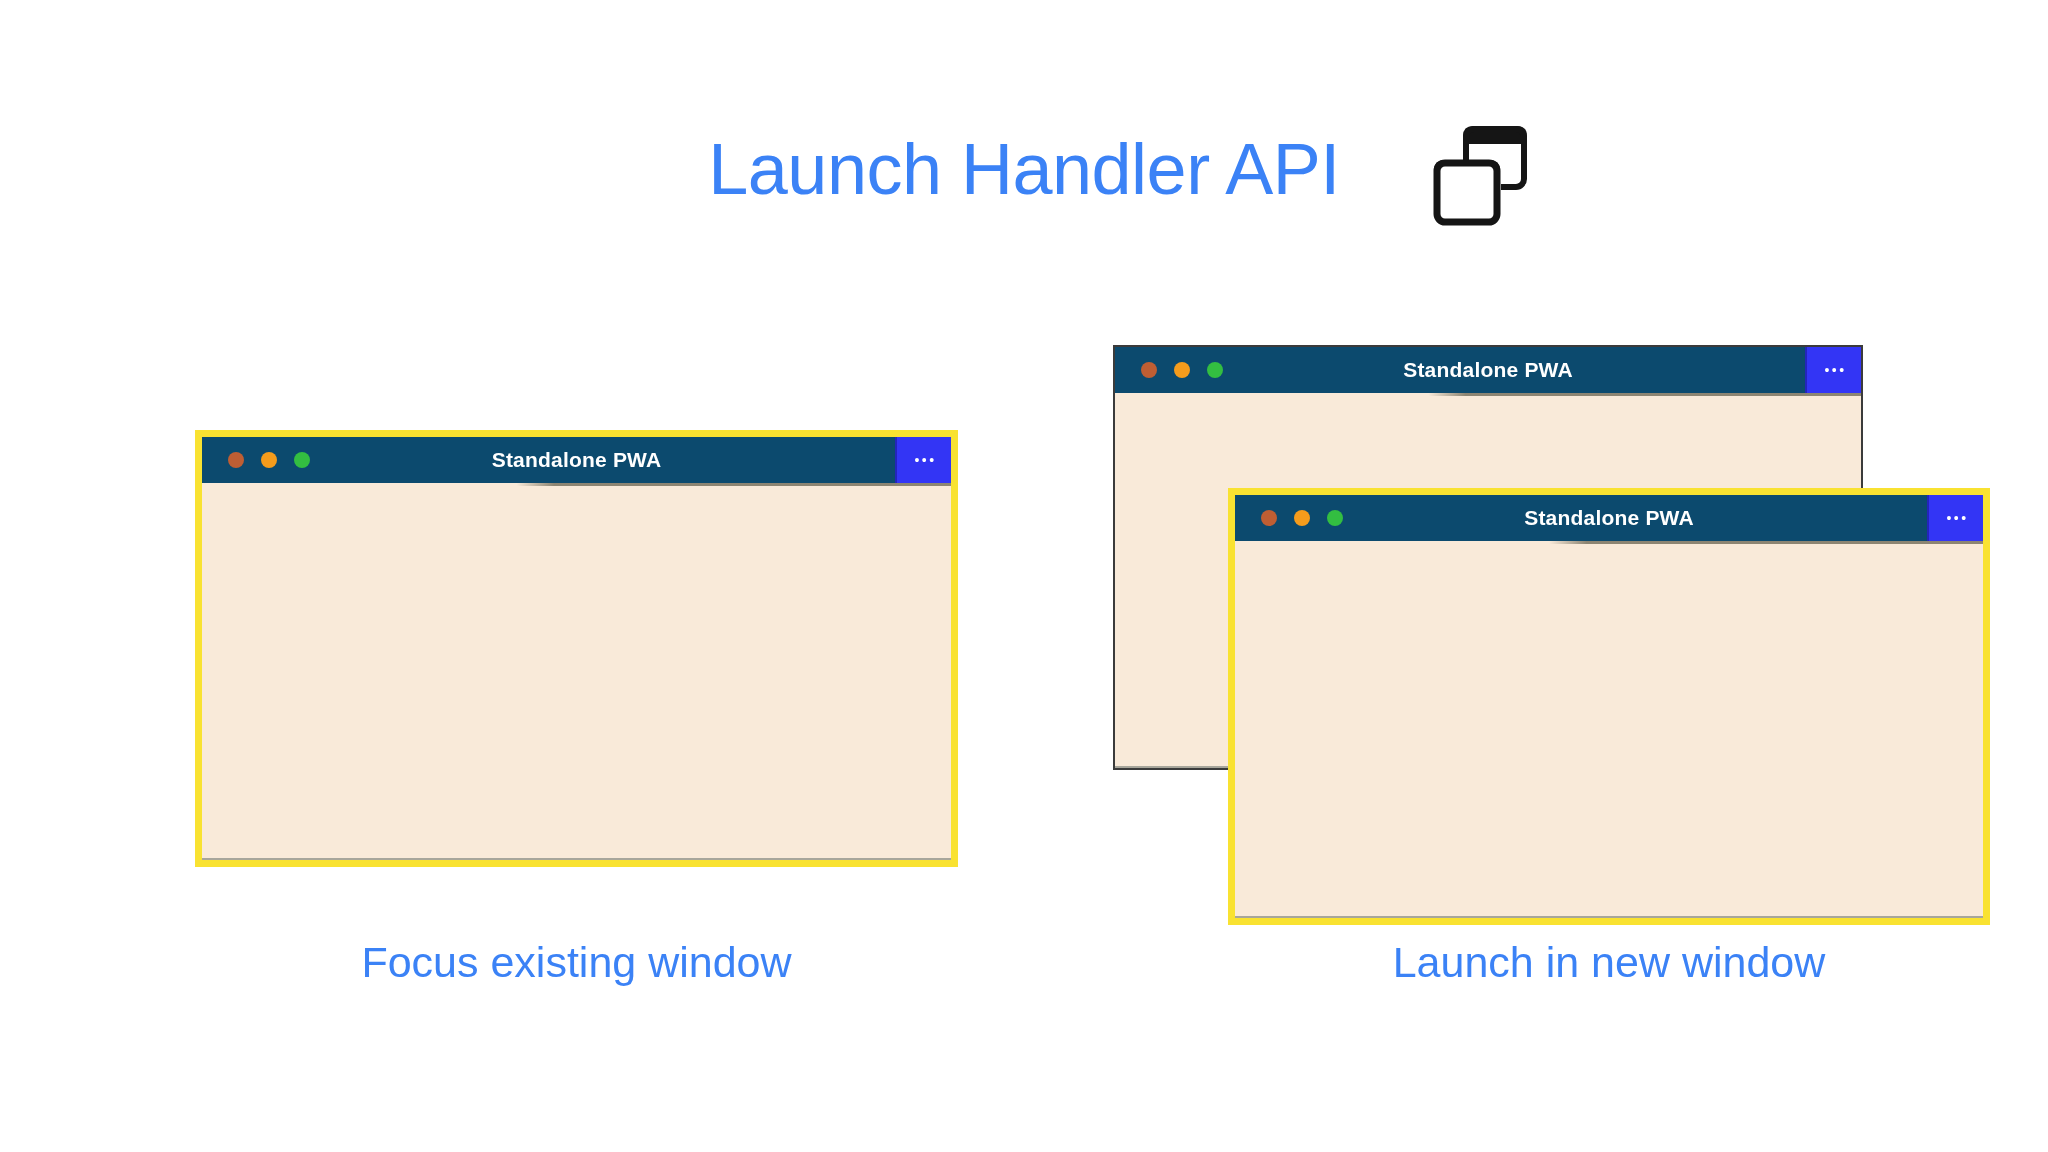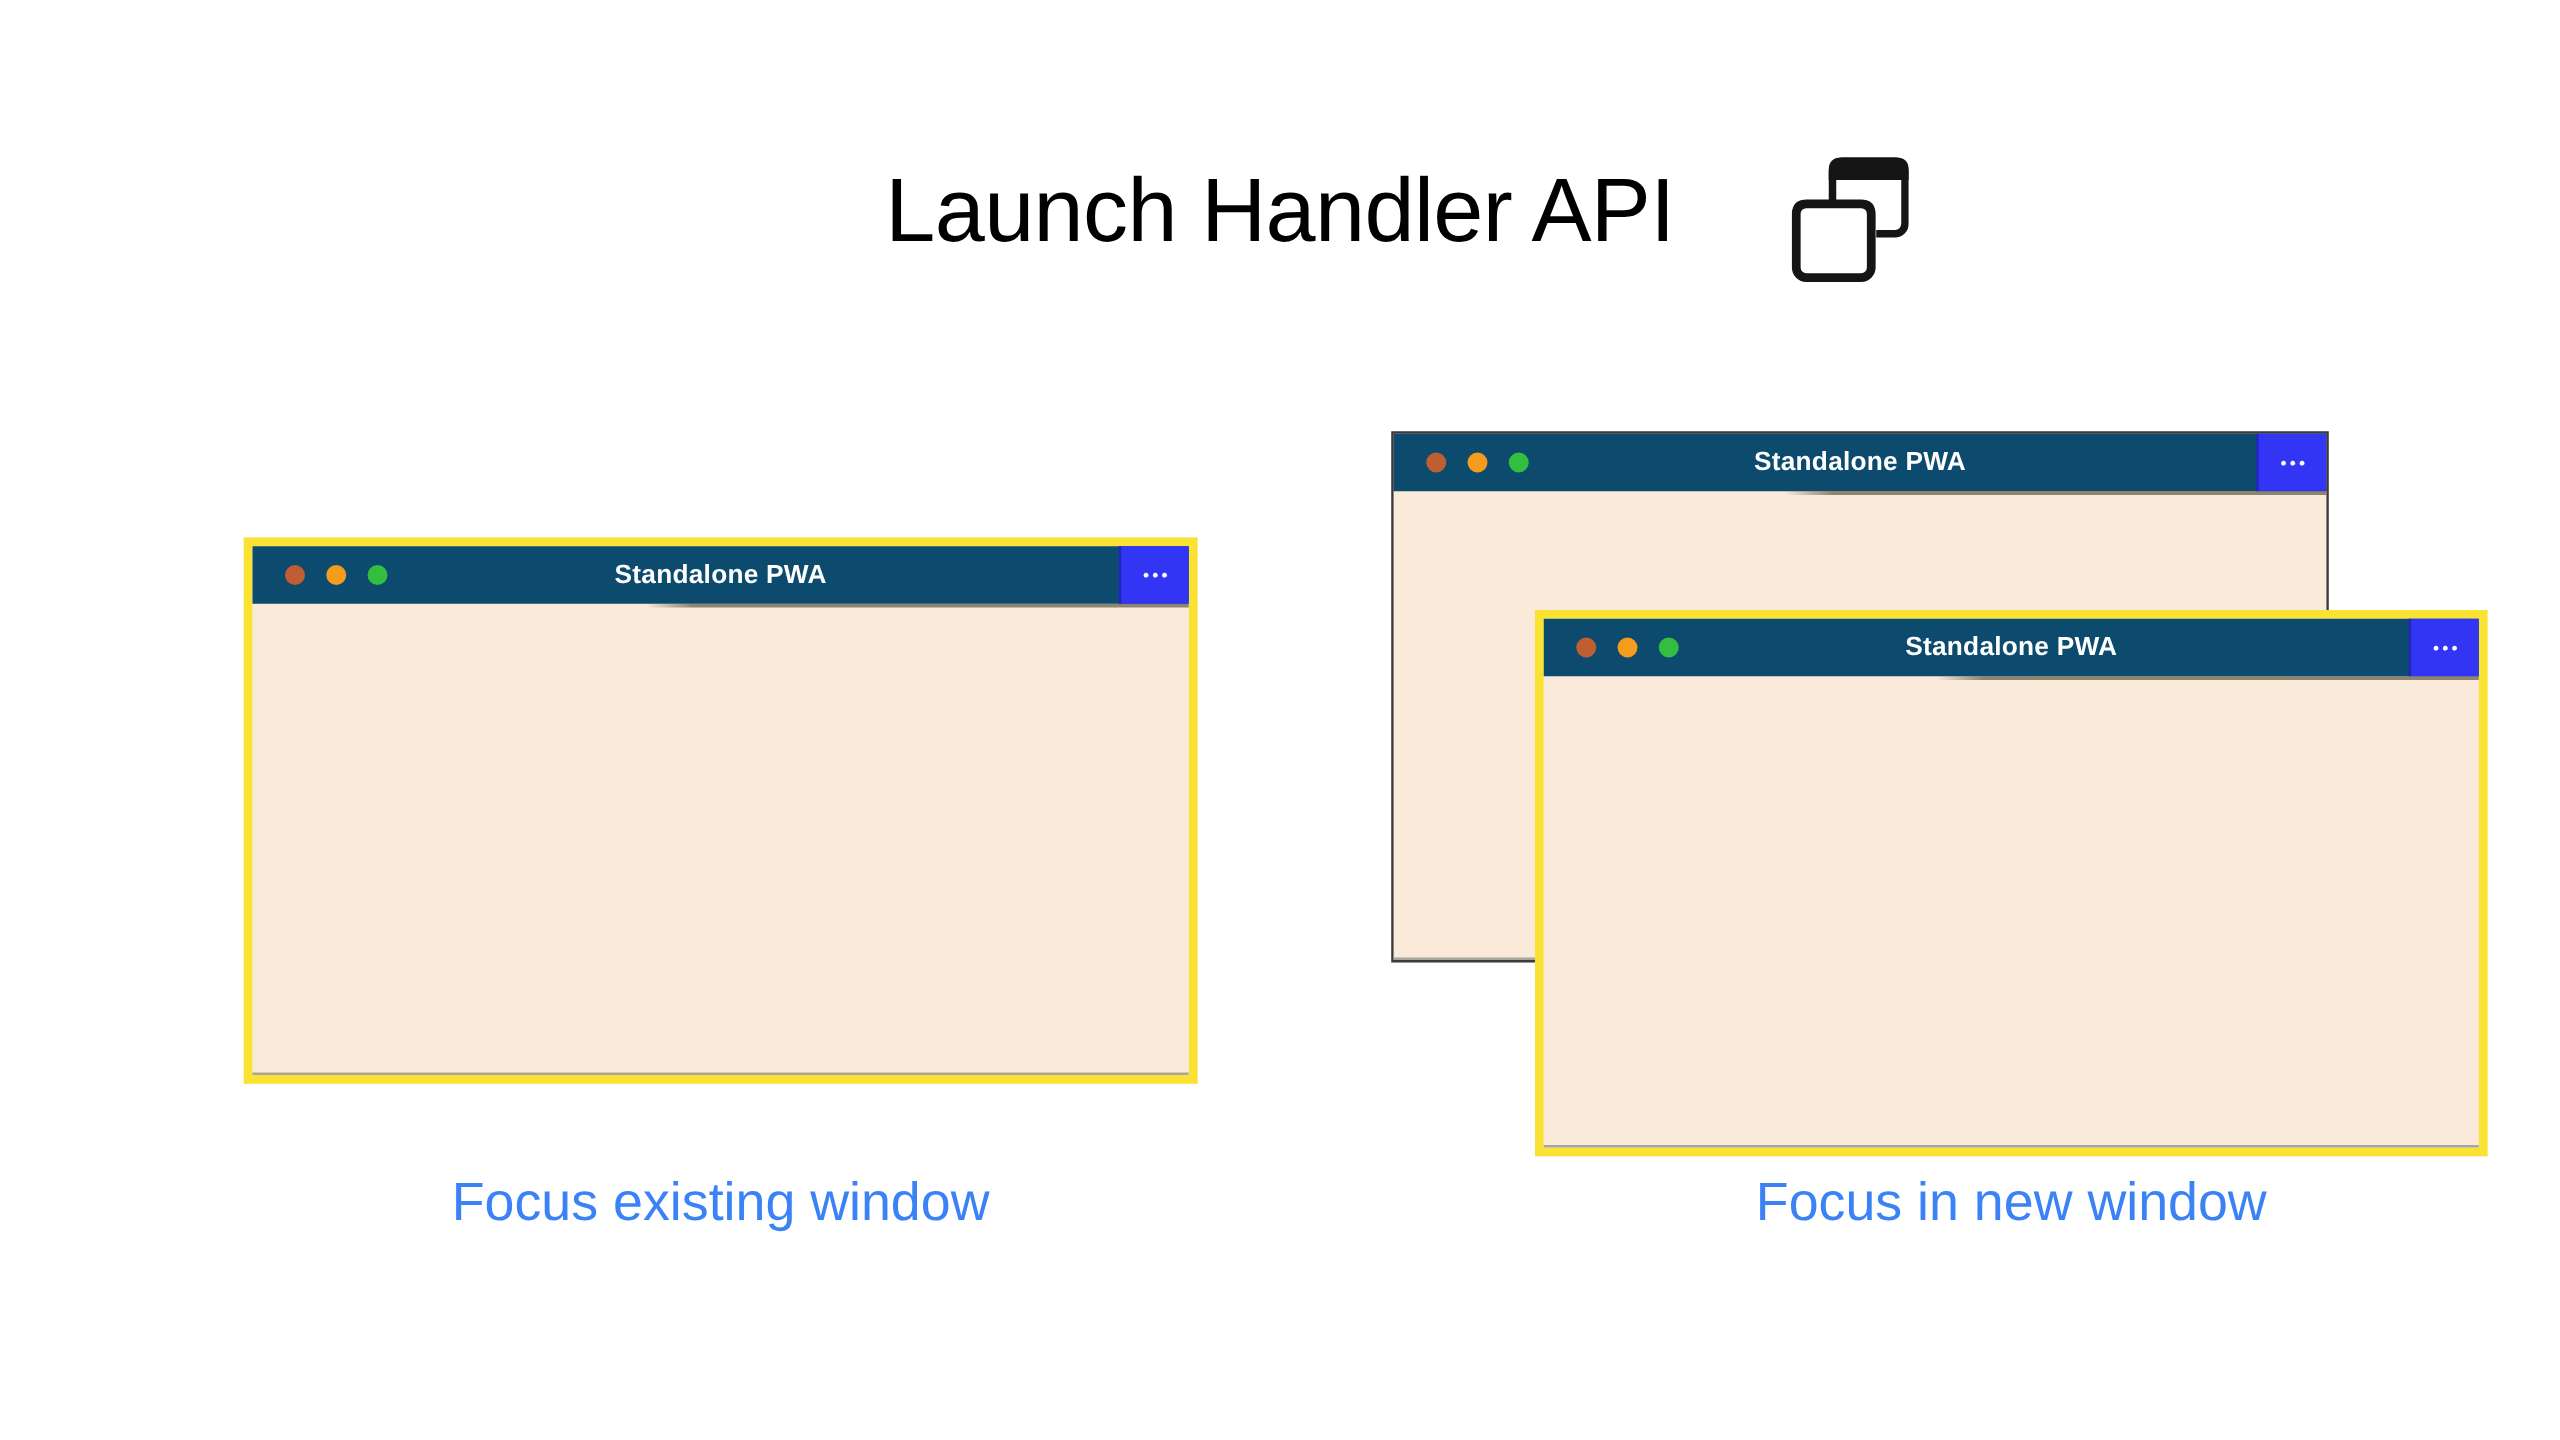--- a/index.html
+++ b/index.html
@@ -15,21 +15,21 @@
   
   .page-title {
     position: absolute;
     top: 128px; left: 0;
     width: 100%;
     margin: 0;
     text-align: center;
     font-size: 72px;
     font-weight: 400;
     letter-spacing: -0.5px;
-    color: #000000;
+    color: #3b82f6;
   }
   .header-icon {
     position: absolute;
     left: 1433px; top: 124px;
     width: 94px; height: 102px;
   }
   .header-icon svg { width: 100%; height: 100%; display: block; }
 
   
   .window {
@@ -191,15 +191,15 @@
       </div>
       <span class="bar-title">Standalone PWA</span>
       <div class="menu">
         <span class="ellipsis">•••</span>
       </div>
     </div>
     <div class="content"></div>
   </section>
 
   <div class="caption caption-left">Focus existing window</div>
-  <div class="caption caption-right">Focus in new window</div>
+  <div class="caption caption-right">Launch in new window</div>
 
 </div>
 
 </body></html>

